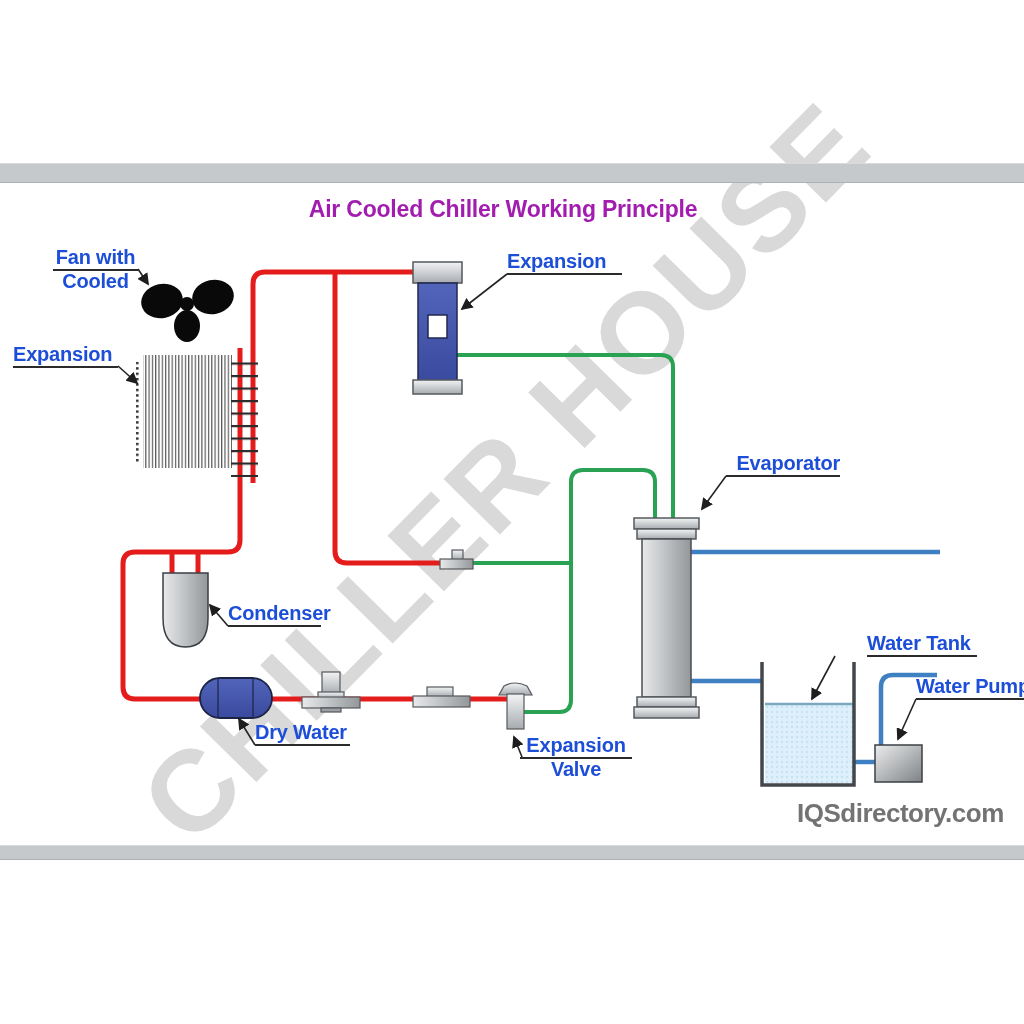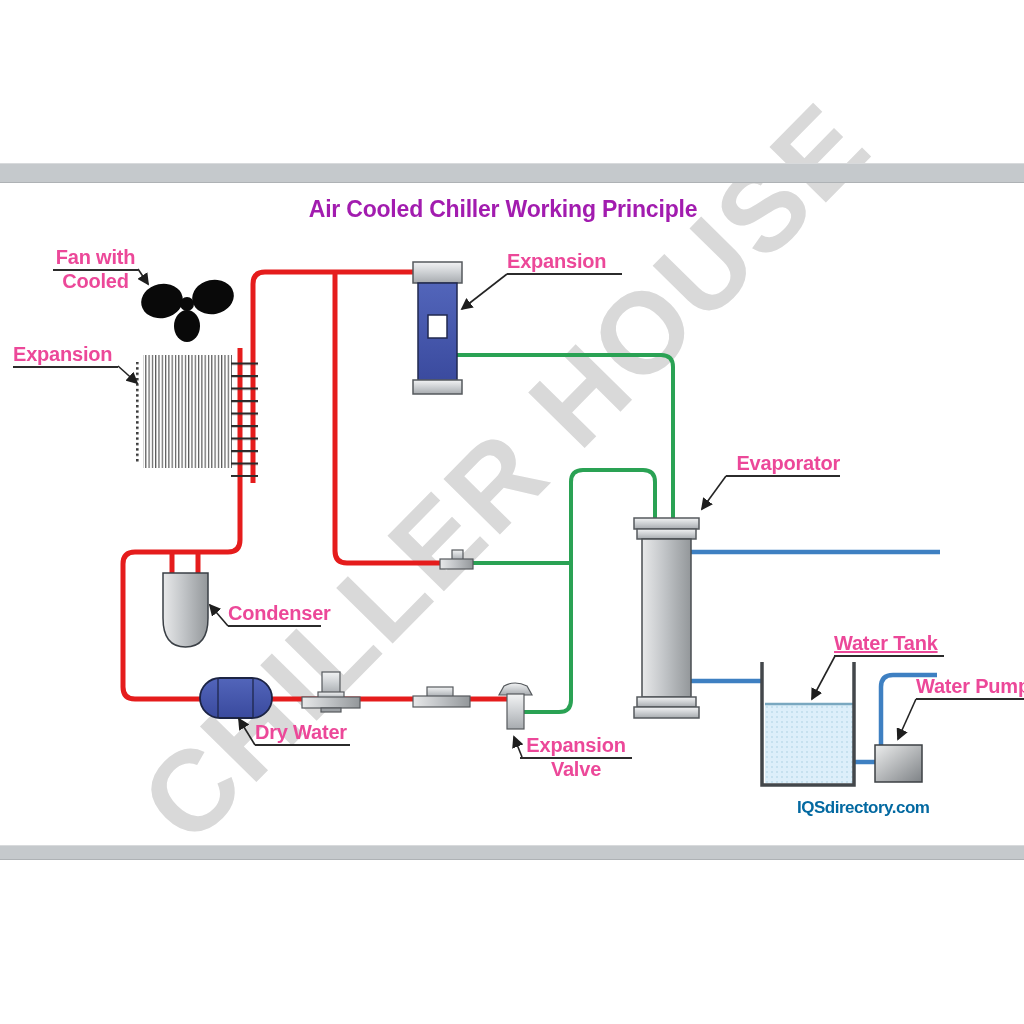--- a/index.html
+++ b/index.html
@@ -12,30 +12,30 @@
   .bar.top{top:163px;height:18px;}
   .bar.bottom{top:845px;height:13px;}
 
   .watermark{position:absolute;left:505px;top:472px;z-index:1;
     transform:translate(-50%,-50%) rotate(-45.5deg);
     font-size:115px;font-weight:bold;letter-spacing:3px;color:#d9d9d9;
     white-space:nowrap;}
 
   svg.diagram{position:absolute;left:0;top:0;z-index:2;}
 
-  .lbl{position:absolute;z-index:4;font-weight:bold;color:#ec4899;
+  .lbl{position:absolute;z-index:4;font-weight:bold;color:#1d4ed8;
        font-size:20px;line-height:21px;letter-spacing:-0.2px;}
   .lbl .u{display:block;border-bottom:2px solid #2b2b2b;padding-bottom:1px;}
   .ctr{text-align:center;}
 
   .title{position:absolute;left:153px;top:196px;width:700px;z-index:4;
          text-align:center;font-size:23px;font-weight:bold;color:#a21caf;
          letter-spacing:-0.2px;}
   .credit{position:absolute;left:797px;top:798px;z-index:4;
-          font-size:17px;font-weight:bold;color:#0369a1;letter-spacing:-0.5px;}
+          font-size:26px;font-weight:bold;color:#737373;letter-spacing:-0.5px;}
 </style>
 </head>
 <body>
 
 <div class="stage">
 
   <div class="watermark">CHILLER HOUSE</div>
 
   <div class="bar top"></div>
   <div class="bar bottom"></div>
@@ -203,21 +203,21 @@
 
   <div class="lbl" style="left:255px;top:722px;width:95px;">
     <span class="u">Dry Water</span>
   </div>
 
   <div class="lbl ctr" style="left:520px;top:735px;width:112px;">
     <span class="u">Expansion</span>
     <span>Valve</span>
   </div>
 
-  <div class="lbl" style="left:834px;top:633px;width:110px;text-decoration:underline;">
+  <div class="lbl" style="left:867px;top:633px;width:110px;">
     <span class="u">Water Tank</span>
   </div>
 
   <div class="lbl" style="left:916px;top:676px;width:120px;">
     <span class="u">Water Pump</span>
   </div>
 
   <div class="credit">IQSdirectory.com</div>
 </div>
 

